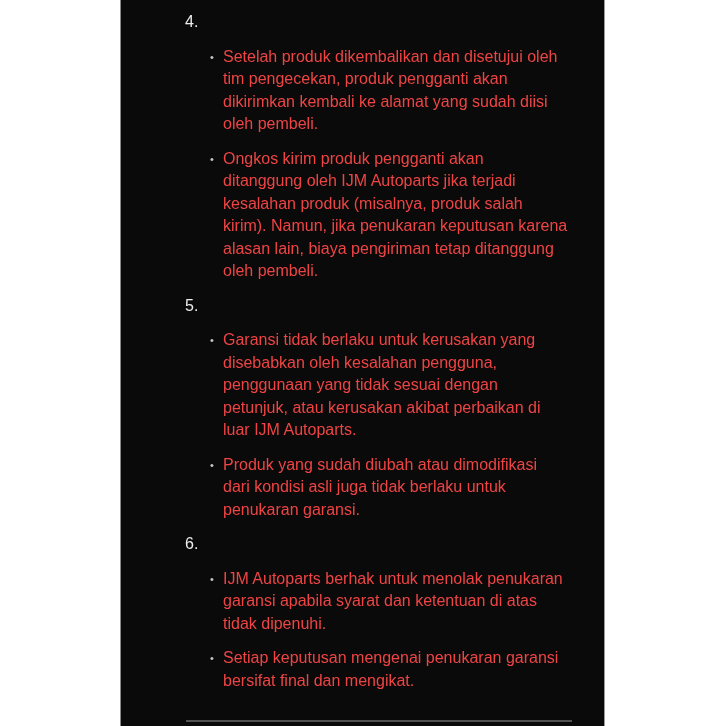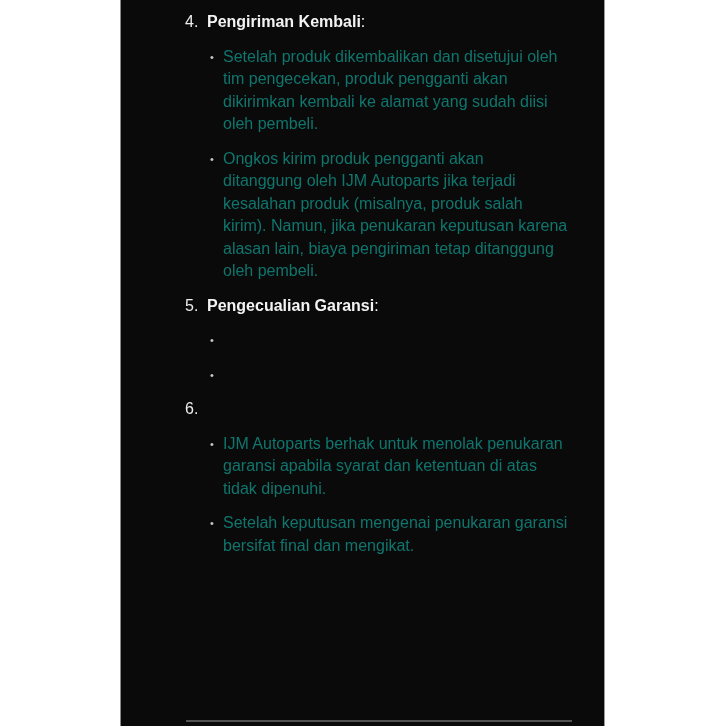--- a/index.html
+++ b/index.html
@@ -55,81 +55,87 @@
   }
   .bullet-marker {
     flex: 0 0 13px;
     width: 13px;
     font-size: 11px;
     line-height: 22.5px;
     color: #c9c9c9;
   }
   .bullet-text {
     white-space: pre-line;
-    color: #0f766e;
+    color: #ef4444;
   }
   .bottom-divider {
     position: absolute;
     left: 65px;            
     top: 720px;
     width: 386px;
     height: 2px;
     background: #525252;
   }
 </style>
 </head>
 <body>
 
 <div class="canvas">
   <div class="panel">
     <div class="content">
 
       <div class="section-heading">
         <span class="item-number">4.</span>
-        <span><span class="item-title">Pengiriman Kembali</span><span class="item-colon">:</span></span>
       </div>
       <div class="bullet">
         <span class="bullet-marker">•</span>
         <span class="bullet-text">Setelah produk dikembalikan dan disetujui oleh
 tim pengecekan, produk pengganti akan
 dikirimkan kembali ke alamat yang sudah diisi
 oleh pembeli.</span>
       </div>
       <div class="bullet">
         <span class="bullet-marker">•</span>
         <span class="bullet-text">Ongkos kirim produk pengganti akan
 ditanggung oleh IJM Autoparts jika terjadi
 kesalahan produk (misalnya, produk salah
 kirim). Namun, jika penukaran keputusan karena
 alasan lain, biaya pengiriman tetap ditanggung
 oleh pembeli.</span>
       </div>
 
       <div class="section-heading">
         <span class="item-number">5.</span>
-        <span><span class="item-title">Pengecualian Garansi</span><span class="item-colon">:</span></span>
       </div>
       <div class="bullet">
         <span class="bullet-marker">•</span>
+        <span class="bullet-text">Garansi tidak berlaku untuk kerusakan yang
+disebabkan oleh kesalahan pengguna,
+penggunaan yang tidak sesuai dengan
+petunjuk, atau kerusakan akibat perbaikan di
+luar IJM Autoparts.</span>
       </div>
       <div class="bullet">
         <span class="bullet-marker">•</span>
+        <span class="bullet-text">Produk yang sudah diubah atau dimodifikasi
+dari kondisi asli juga tidak berlaku untuk
+penukaran garansi.</span>
       </div>
 
       <div class="section-heading">
         <span class="item-number">6.</span>
       </div>
       <div class="bullet">
         <span class="bullet-marker">•</span>
         <span class="bullet-text">IJM Autoparts berhak untuk menolak penukaran
 garansi apabila syarat dan ketentuan di atas
 tidak dipenuhi.</span>
       </div>
       <div class="bullet">
         <span class="bullet-marker">•</span>
-        <span class="bullet-text">Setelah keputusan mengenai penukaran garansi
+        <span class="bullet-text">Setiap keputusan mengenai penukaran garansi
 bersifat final dan mengikat.</span>
       </div>
 
     </div>
     <div class="bottom-divider"></div>
   </div>
 </div>
 
 </body></html>

